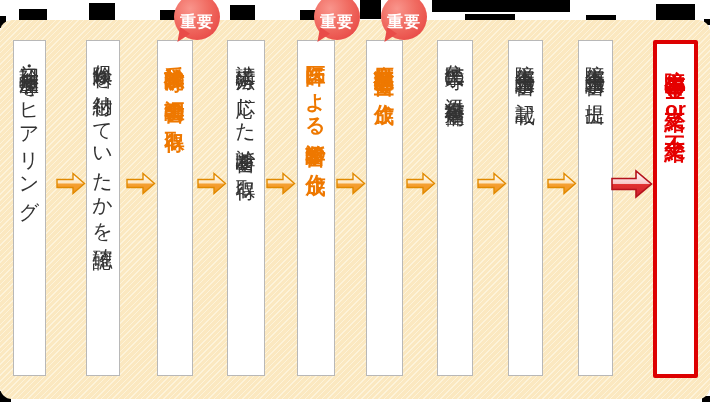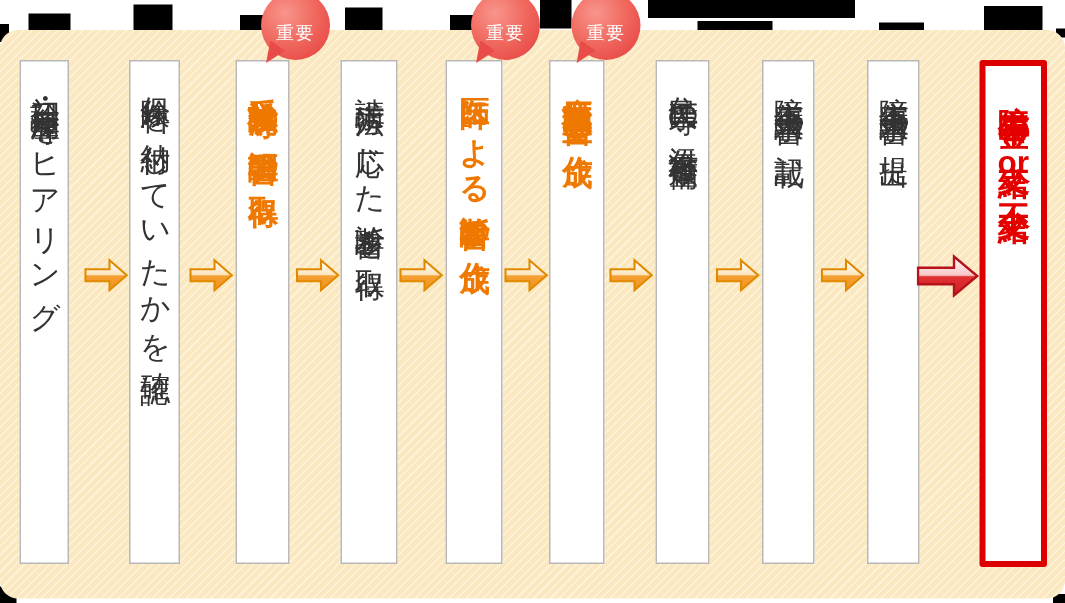--- a/index.html
+++ b/index.html
@@ -45,21 +45,21 @@
   }
   .tcu{text-combine-upright:all;}
   .arrow{position:absolute;z-index:3;}
   .badge{
     position:absolute;top:-6px;width:46px;height:46px;z-index:4;
     border-radius:50%;
     background:radial-gradient(circle at 35% 32%, #f9958c 0%, #f06a60 45%, var(--badge-bg) 80%);
     display:flex;align-items:center;justify-content:center;
   }
   .badge .badge-label{
-    color:var(--badge-text);font-weight:normal;font-size:12px;
+    color:var(--badge-text);font-weight:bold;font-size:16px;
     letter-spacing:1px;padding-top:10px;
   }
   .badge .tail{
     position:absolute;left:2px;top:33px;width:14px;height:15px;
     background:var(--badge-bg);
     clip-path:polygon(10% 100%, 30% 0, 100% 45%);
   }
 </style>
 </head>
 <body>

